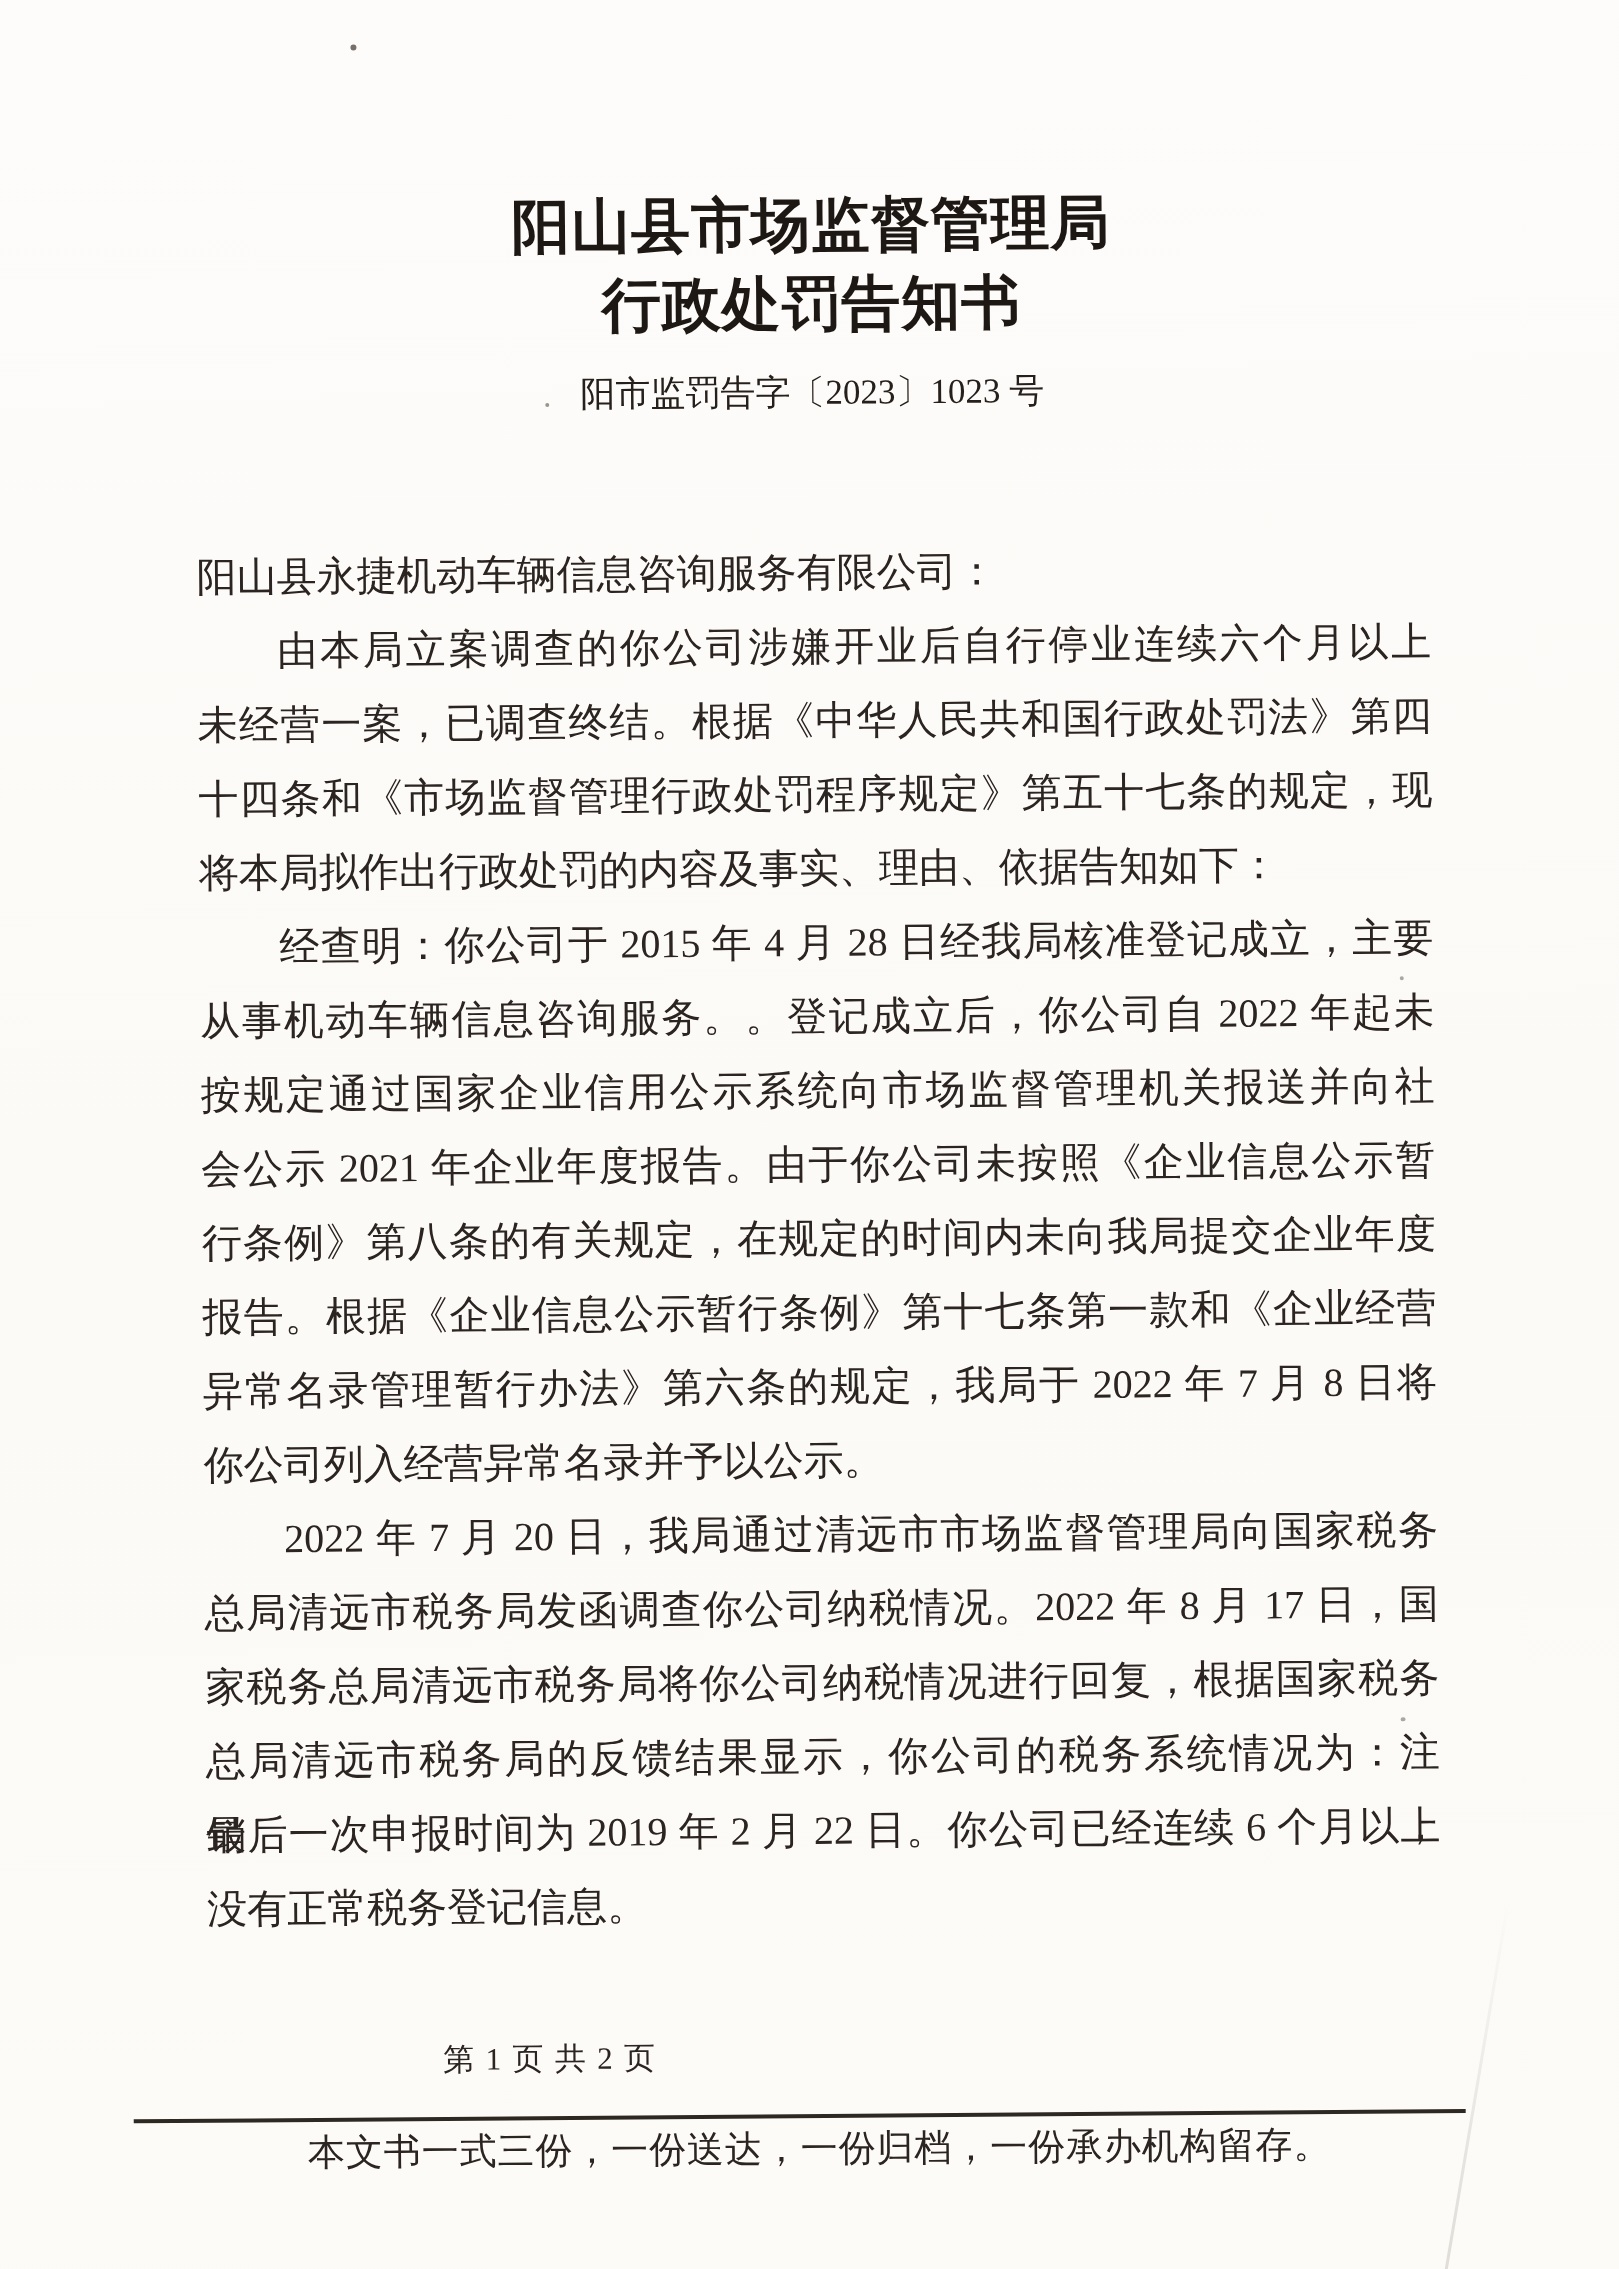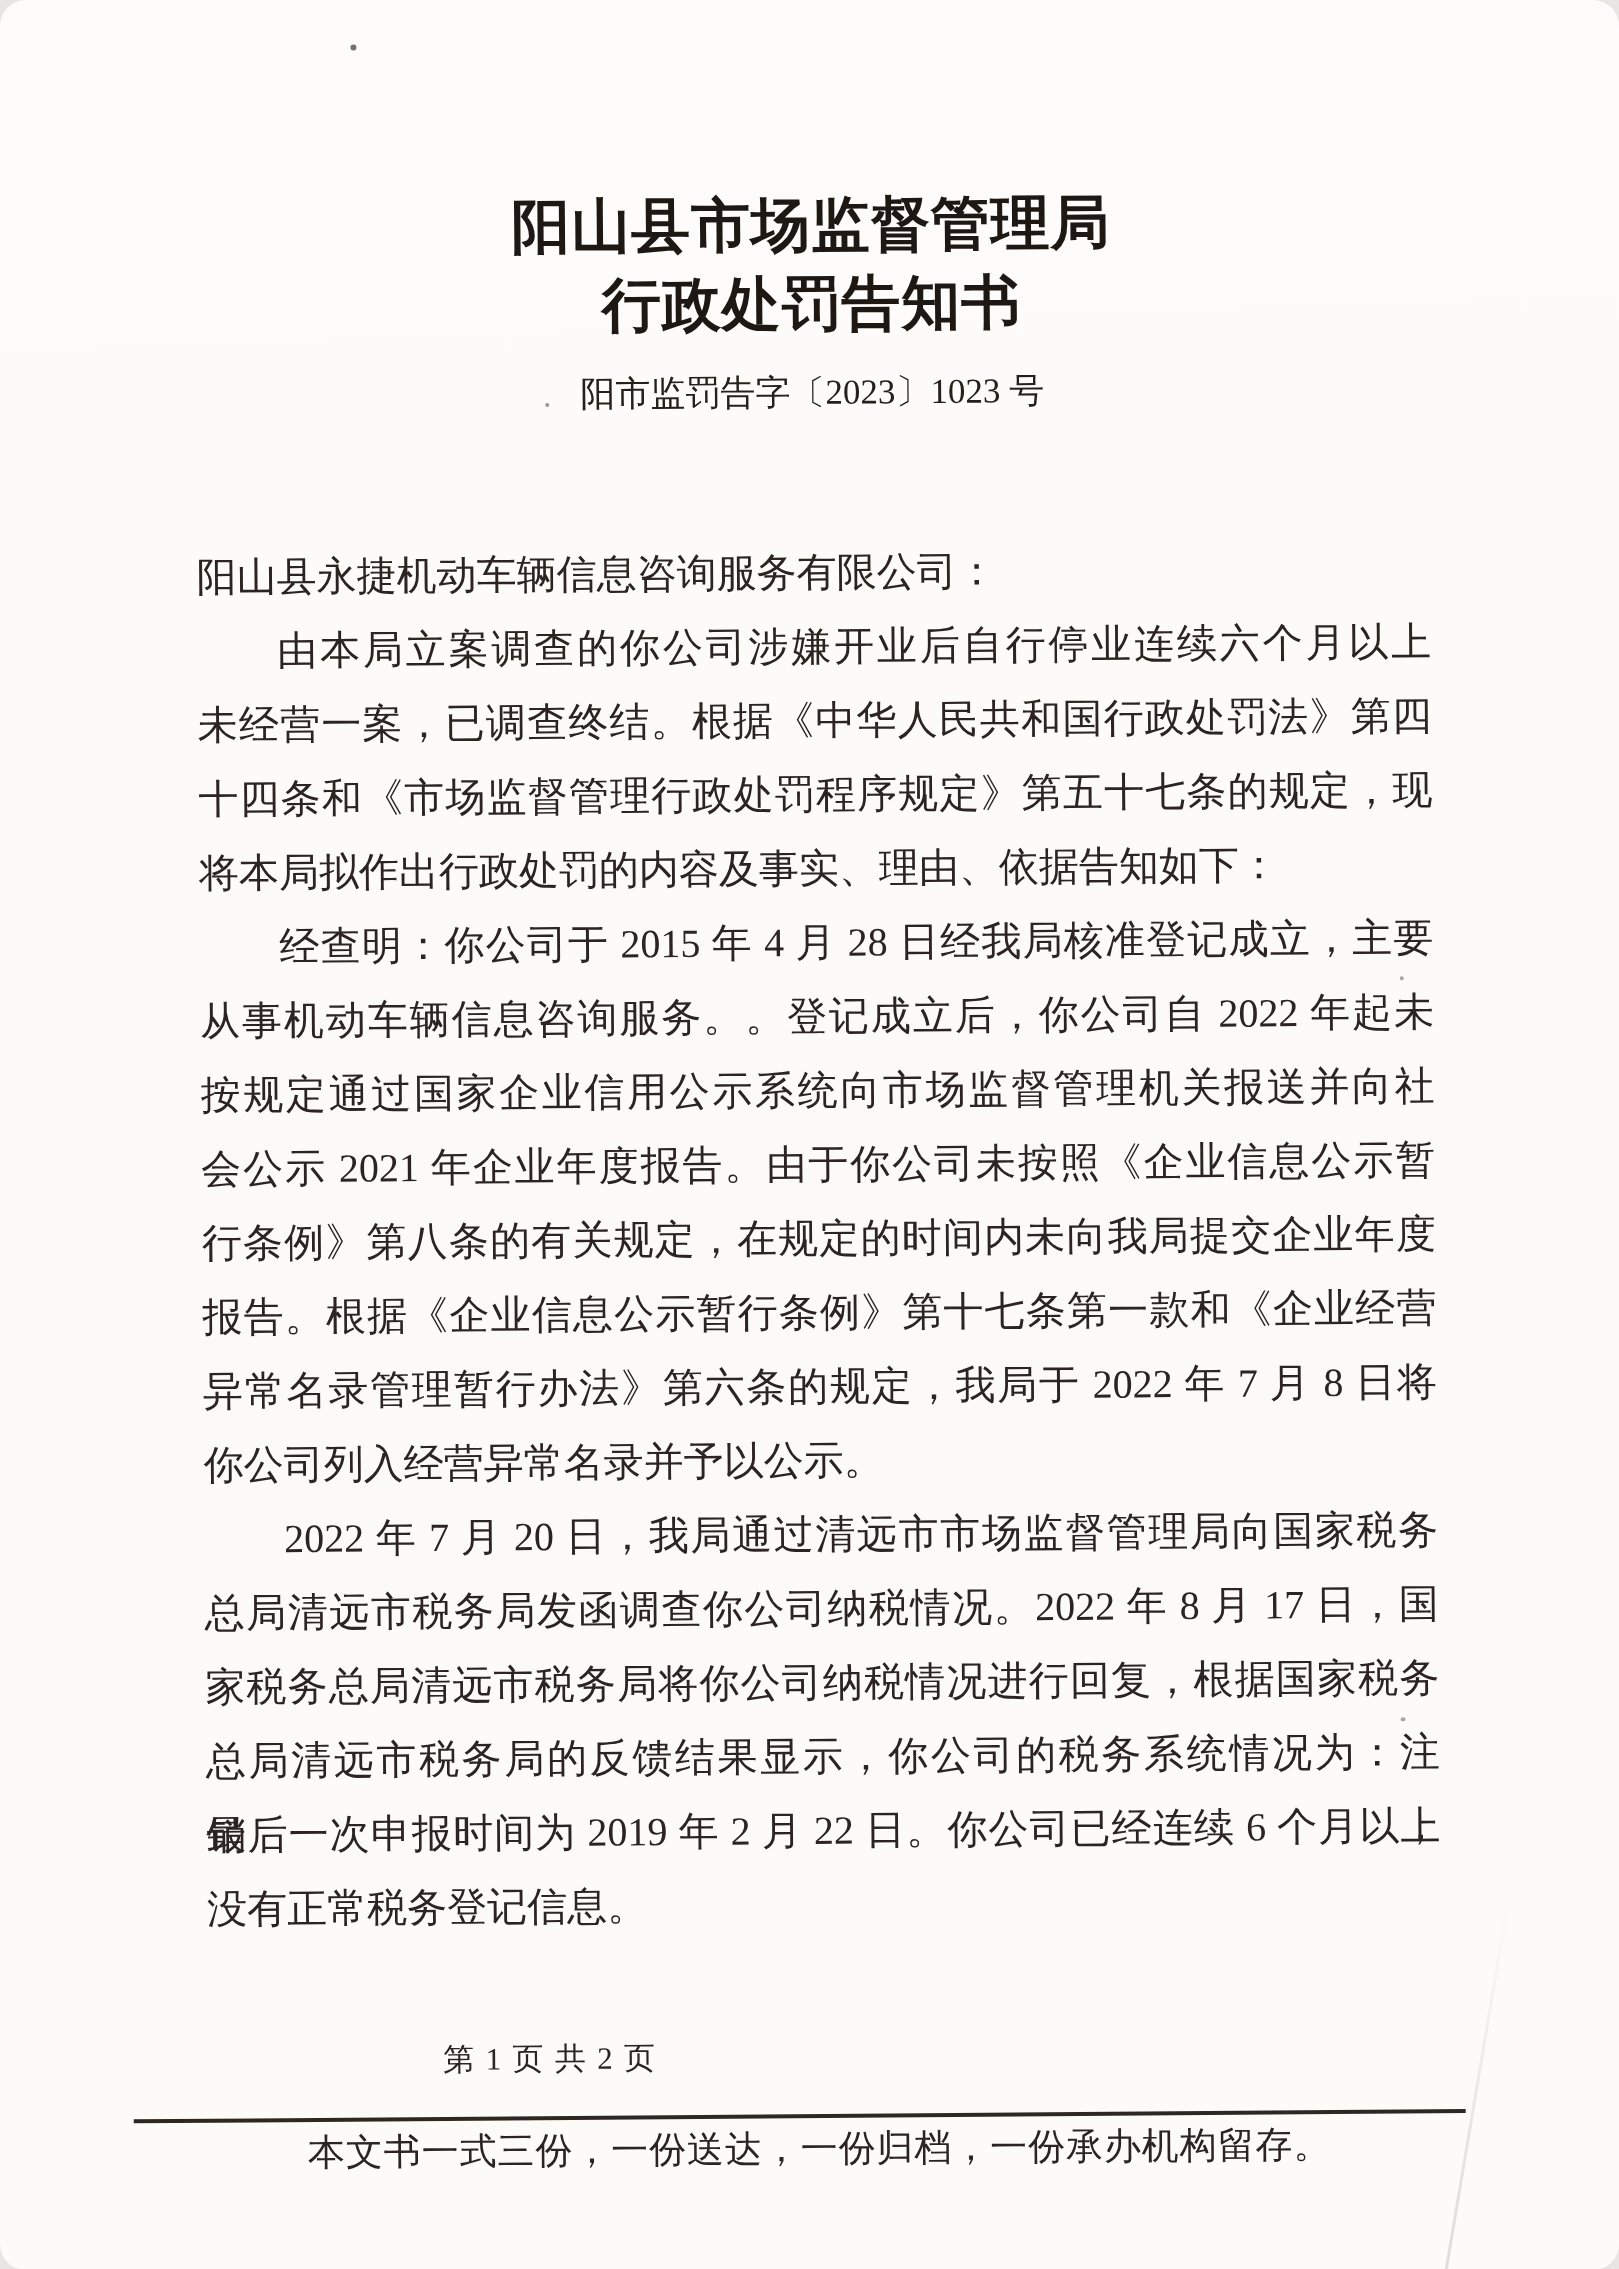--- a/index.html
+++ b/index.html
@@ -4,21 +4,20 @@
 <style>
   html,body { margin:0; padding:0; background:#e8e6e2; }
   .page {
     position:relative;
     width:1619px; height:2270px;
     margin:0 auto;
     background:linear-gradient(178deg, #fdfcfa 0%, #fbfaf7 55%, #fcfbf8 100%);
     overflow:hidden;
     font-family:"Liberation Serif","DejaVu Serif",serif;
     color:#29231f;
-    border-radius:26px;
   }
   .content { position:absolute; inset:0; transform:rotate(-0.45deg); transform-origin:50% 50%; }
 
   .title { position:absolute; left:201px; width:1234px; text-align:center; font-weight:bold; color:#1d1814; letter-spacing:0.9px; }
   .title1 { top:192px; font-size:59px; line-height:67px; }
   .title2 { top:271px; font-size:59px; line-height:67px; }
   .docnum  { position:absolute; top:371px; left:201px; width:1234px; text-align:center; font-size:35px; line-height:44px; color:#26201c; }
 
   .body { position:absolute; top:536px; left:201px; width:1234px; }
   .line {

